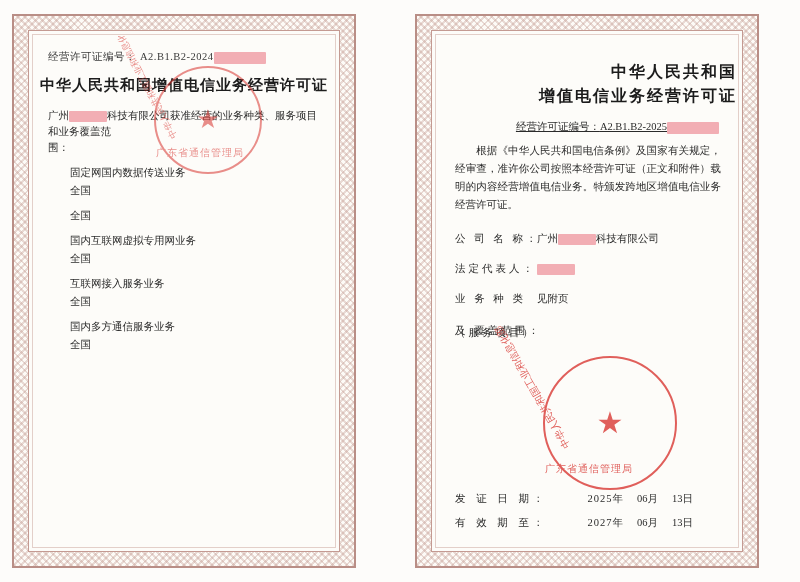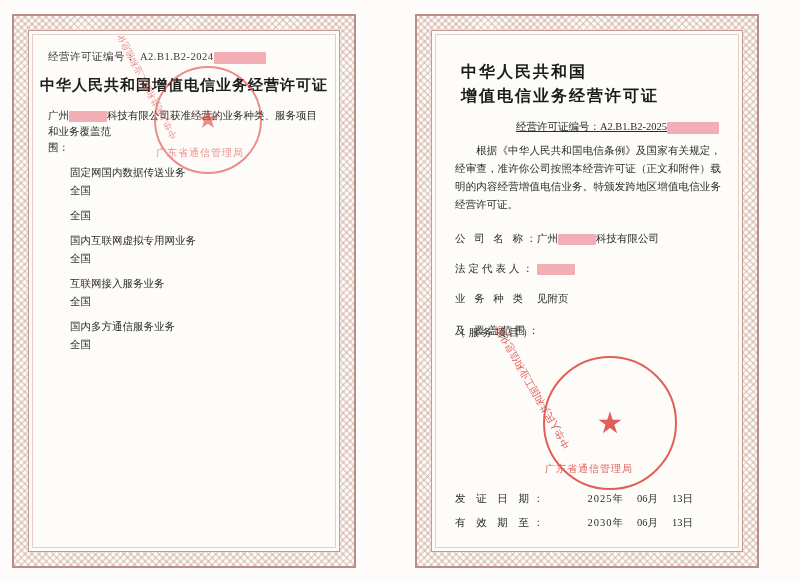--- a/index.html
+++ b/index.html
@@ -106,21 +106,21 @@
   }
   .section .head { font-size: 10.5px; }
   .section .sub  { font-size: 10.5px; margin-top: 2px; }
   .section .sub.multi { line-height: 15px; padding-right: 2px; }
 
   
   .right-title {
     position: absolute;
     top: 24px;
     left: 0; right: 0;
-    text-align: left;
+    text-align: right;
     font-size: 16px;
     font-weight: bold;
     color: #1b1b1b;
     letter-spacing: 2px;
     line-height: 24px;
     padding-left: 24px;
   }
   .right-licno {
     position: absolute;
     top: 84px;
@@ -333,21 +333,21 @@
       </div>
       <div class="field f-biz3">
         <span class="lbl">及 覆盖范围：</span>
       </div>
 
       <div class="dates d-issue">
         <span class="lbl">发 证 日 期：</span><span class="dnum">2025</span><span>年</span><span class="dsep">06</span><span>月</span><span class="dsep">13</span><span>日</span>
       </div>
 
       <div class="dates d-valid">
-        <span class="lbl">有 效 期 至：</span><span class="dnum">2030</span><span>年</span><span class="dsep">06</span><span>月</span><span class="dsep">13</span><span>日</span>
+        <span class="lbl">有 效 期 至：</span><span class="dnum">2027</span><span>年</span><span class="dsep">06</span><span>月</span><span class="dsep">13</span><span>日</span>
       </div>
 
       <div class="seal seal-right">
         <div class="seal-text">
           <span style="transform: rotate(-120deg) translate(0,-56px); font-size:10px;">中华人民共和国工业和信息化部</span>
         </div>
         <div class="seal-star">★</div>
         <div class="seal-bottom">广东省通信管理局</div>
       </div>
 

